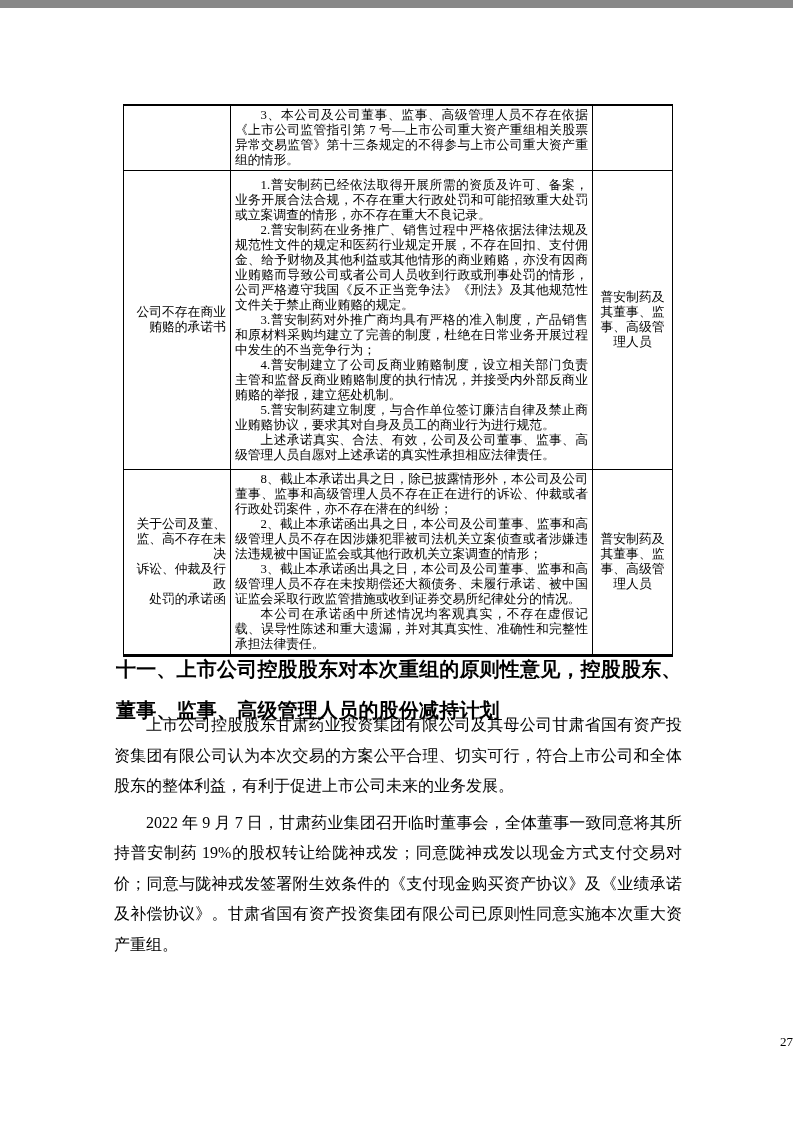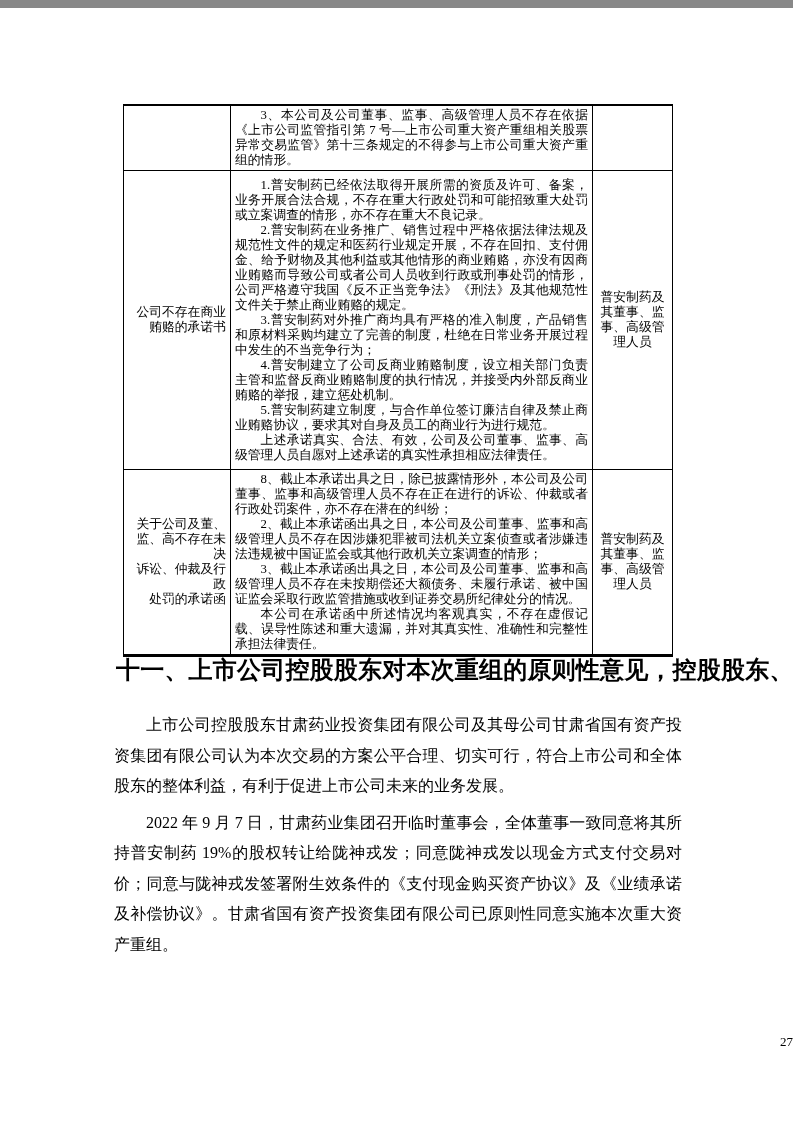--- a/index.html
+++ b/index.html
@@ -53,21 +53,21 @@
     text-indent:2em;
     text-align:justify;
   }
 
   
   .section-heading {
     position:absolute;
     top:641px; left:116px; width:610px;
     font-family:"Liberation Sans","DejaVu Sans",sans-serif;
     font-weight:bold;
-    font-size:24px;
+    font-size:20px;
     line-height:41px;
     letter-spacing:0.2px;
   }
   .section-heading .h-line { white-space:nowrap; }
 
   
   .body-text {
     position:absolute;
     top:702px; left:114px; width:568px;
     font-size:16px;
@@ -136,20 +136,21 @@
         <td class="cell-party">普安制药及
 其董事、监
 事、高级管
 理人员</td>
       </tr>
     </tbody>
   </table>
 
   <div class="section-heading">
     <div class="h-line">十一、上市公司控股股东对本次重组的原则性意见，控股股东、</div>
+    <div class="h-line">董事、监事、高级管理人员的股份减持计划</div>
   </div>
 
   <div class="body-text">
     <p>上市公司控股股东甘肃药业投资集团有限公司及其母公司甘肃省国有资产投资集团有限公司认为本次交易的方案公平合理、切实可行，符合上市公司和全体股东的整体利益，有利于促进上市公司未来的业务发展。</p>
     <p>2022 年 9 月 7 日，甘肃药业集团召开临时董事会，全体董事一致同意将其所持普安制药 19%的股权转让给陇神戎发；同意陇神戎发以现金方式支付交易对价；同意与陇神戎发签署附生效条件的《支付现金购买资产协议》及《业绩承诺及补偿协议》。甘肃省国有资产投资集团有限公司已原则性同意实施本次重大资产重组。</p>
   </div>
 
   <div class="page-number">27</div>
 
 </div>

